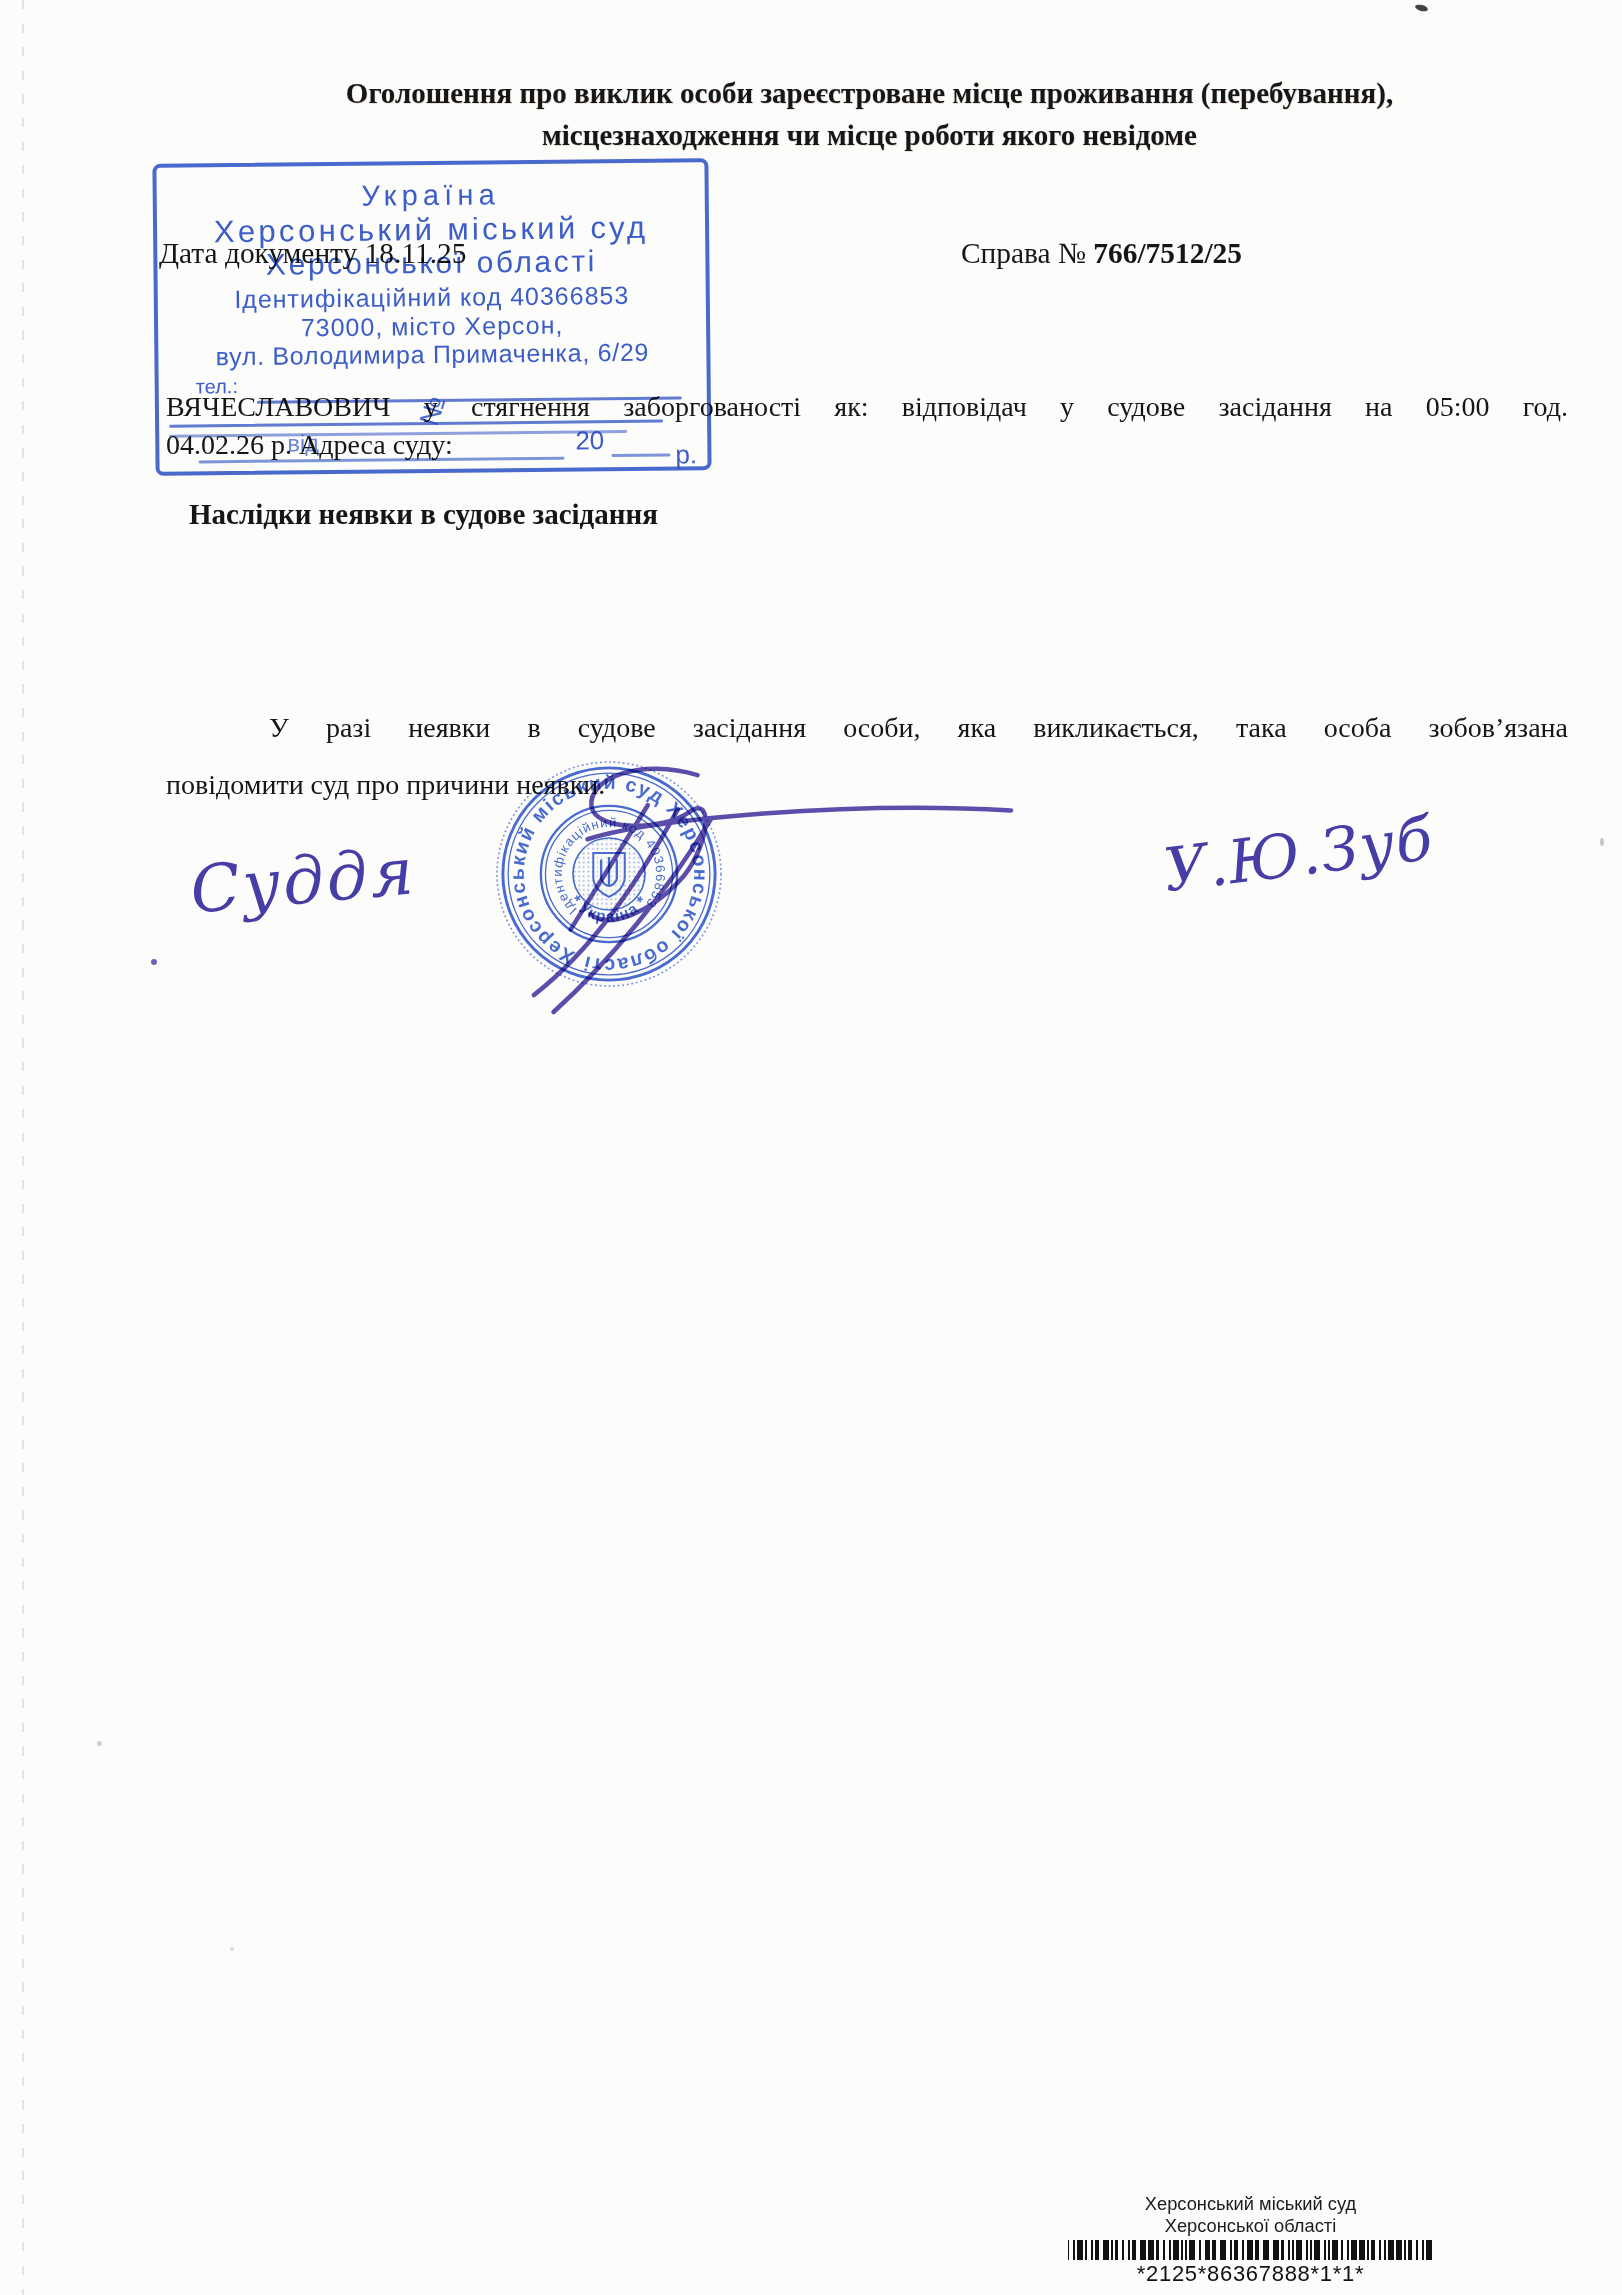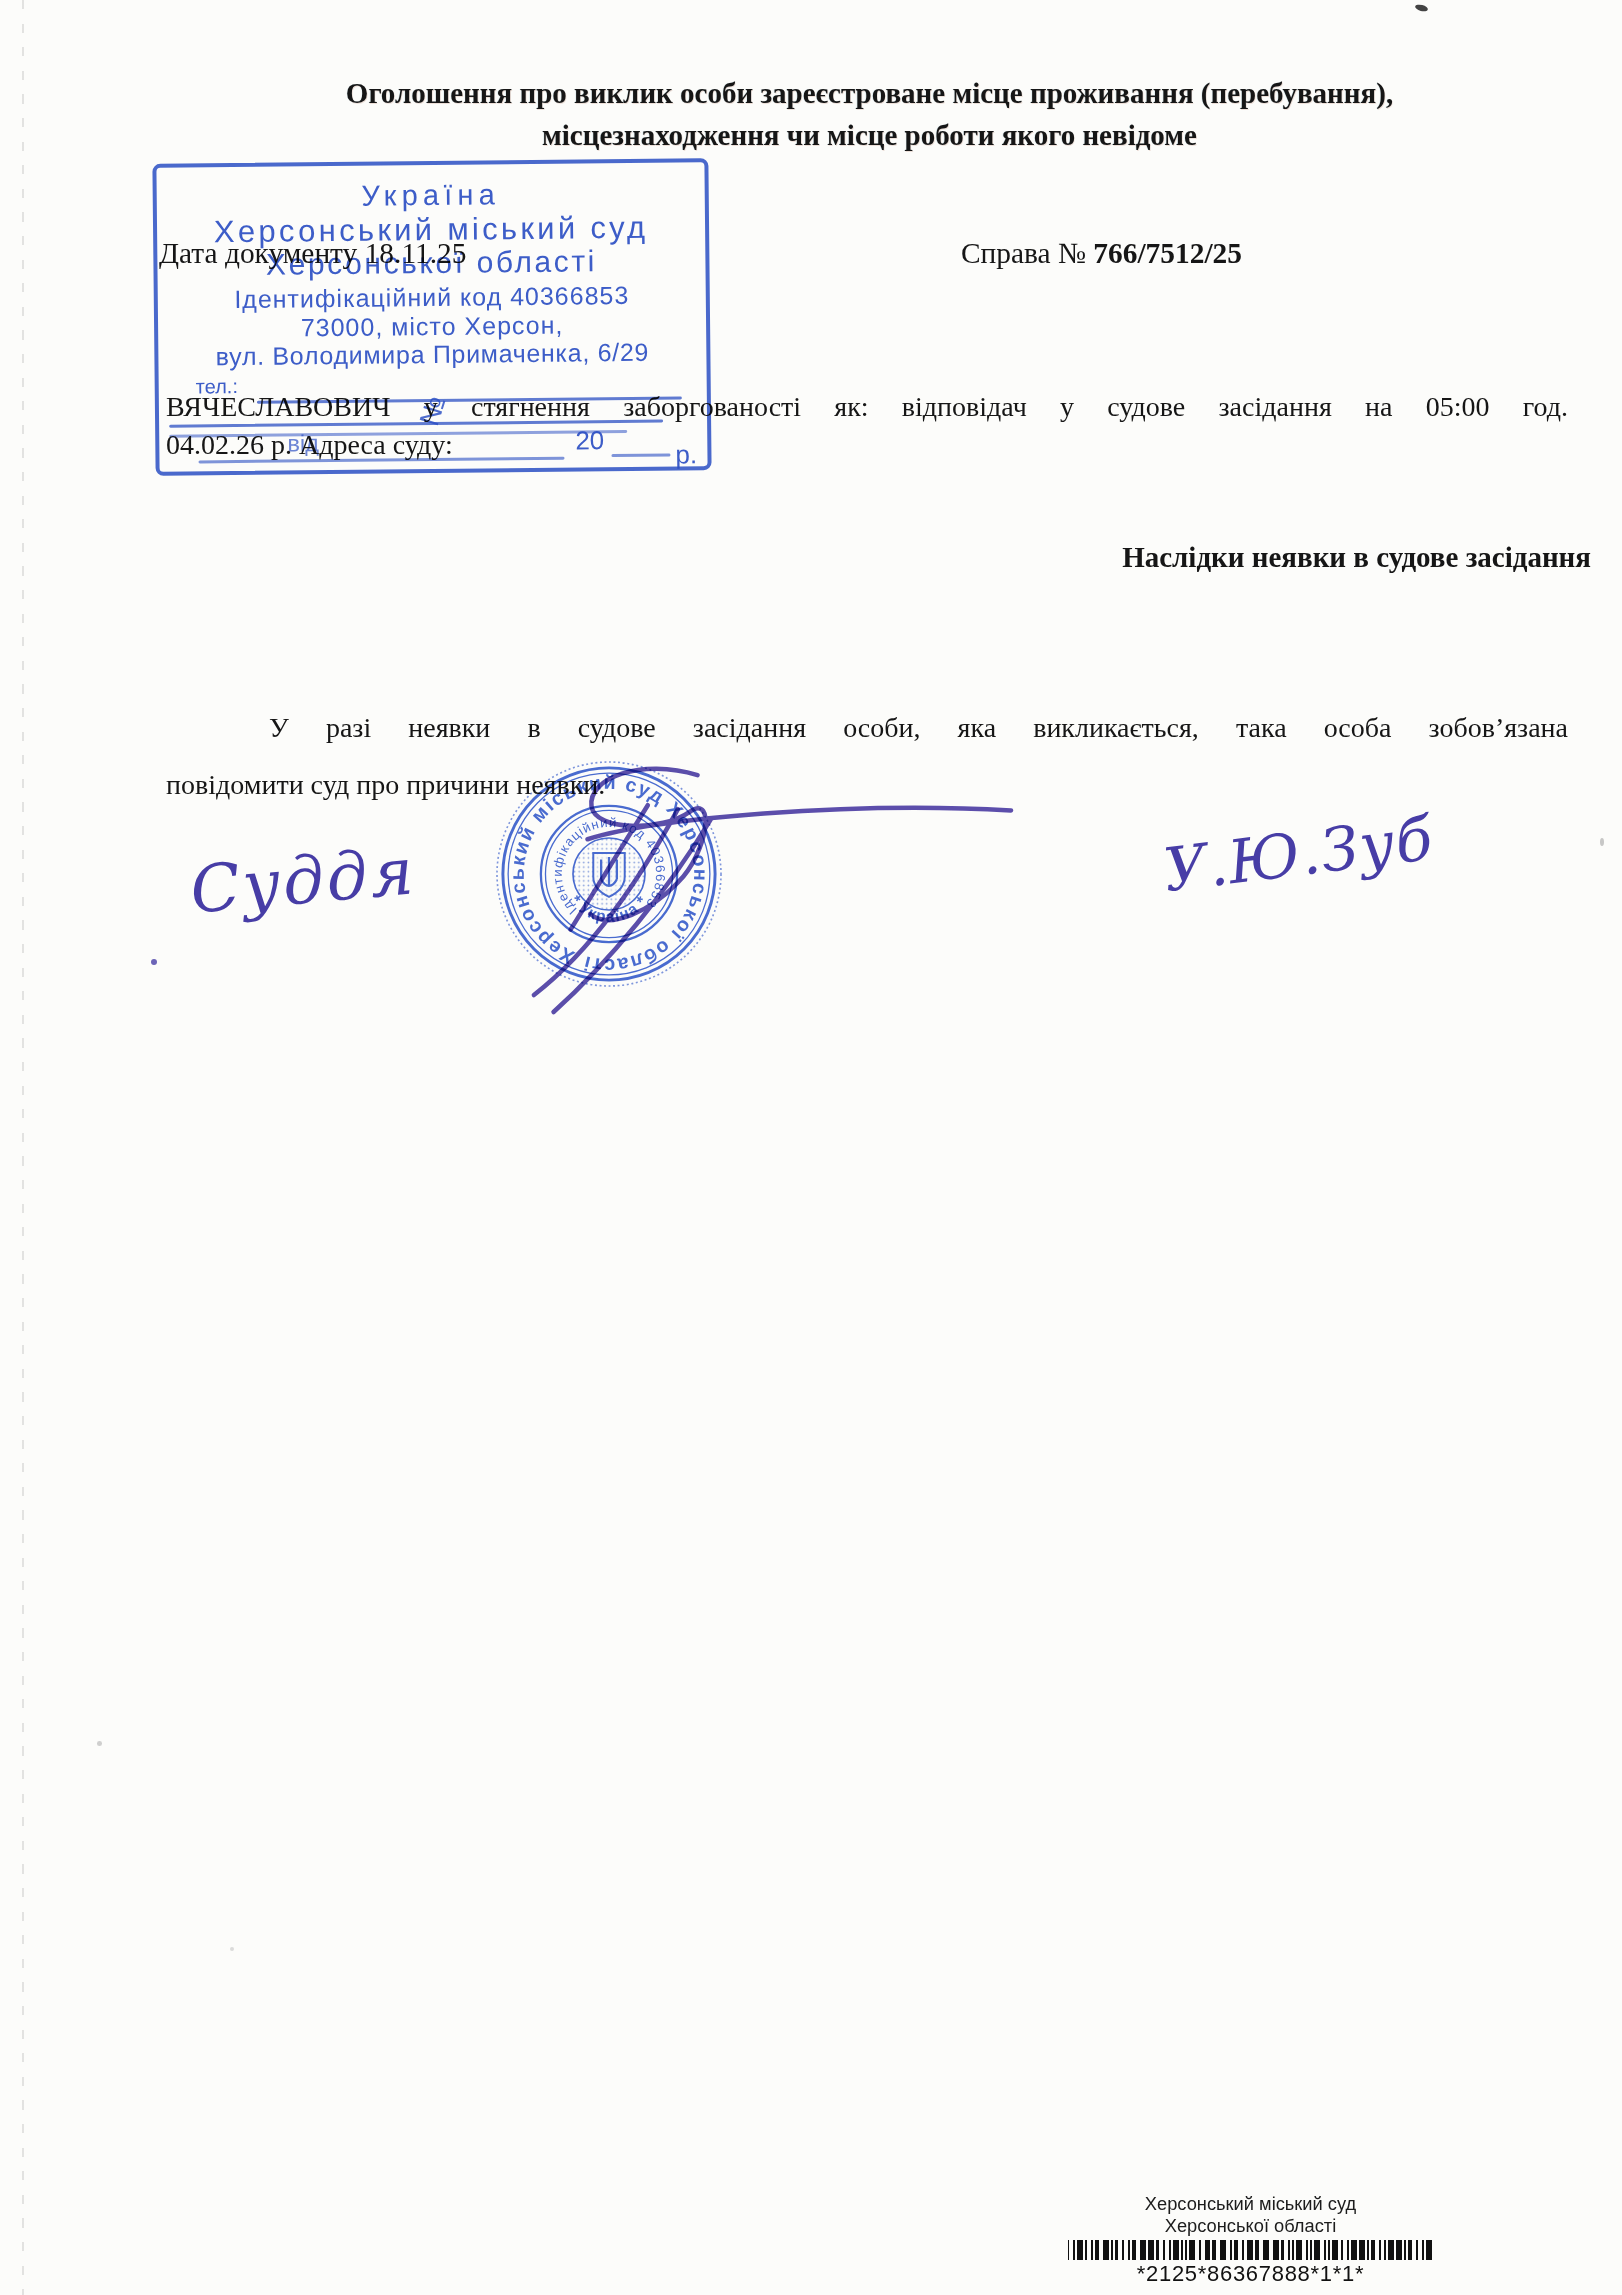--- a/index.html
+++ b/index.html
@@ -38,21 +38,21 @@
   
   .meta-date{left:159px;top:237px;font-size:29.4px;z-index:4;mix-blend-mode:multiply;}
   .meta-case{left:961px;top:237px;font-size:29.4px;z-index:4;}
   .meta-label{font-weight:normal;}
   .meta-val{font-weight:normal;}
   .meta-case .meta-val{font-weight:bold;}
   
   .bodyline{font-size:28px;line-height:37px;z-index:4;mix-blend-mode:multiply;white-space:nowrap;}
   .just{white-space:normal;text-align:justify;text-align-last:justify;}
   
-  .heading{left:166px;top:541px;width:1402px;text-align:right;font-size:29px;font-weight:bold;transform:translateX(23px);z-index:4;}
+  .heading{left:166px;top:498px;width:1402px;text-align:left;font-size:29px;font-weight:bold;transform:translateX(23px);z-index:4;}
   .para-line{left:166px;width:1402px;font-size:28px;z-index:4;box-sizing:border-box;}
   
   .handwriting{
     font-family:"DejaVu Serif",serif;font-style:italic;color:#473da6;z-index:6;
     white-space:nowrap;
   }
   .sig-judge{left:190px;top:843px;font-size:65px;transform:rotate(-5deg);letter-spacing:2.6px;}
   .sig-name{left:1163px;top:819px;font-size:60px;transform:rotate(-7deg);letter-spacing:1.3px;}
   
   .seal-wrap{left:478px;top:743px;width:262px;height:262px;z-index:5;mix-blend-mode:multiply;opacity:.92;}

